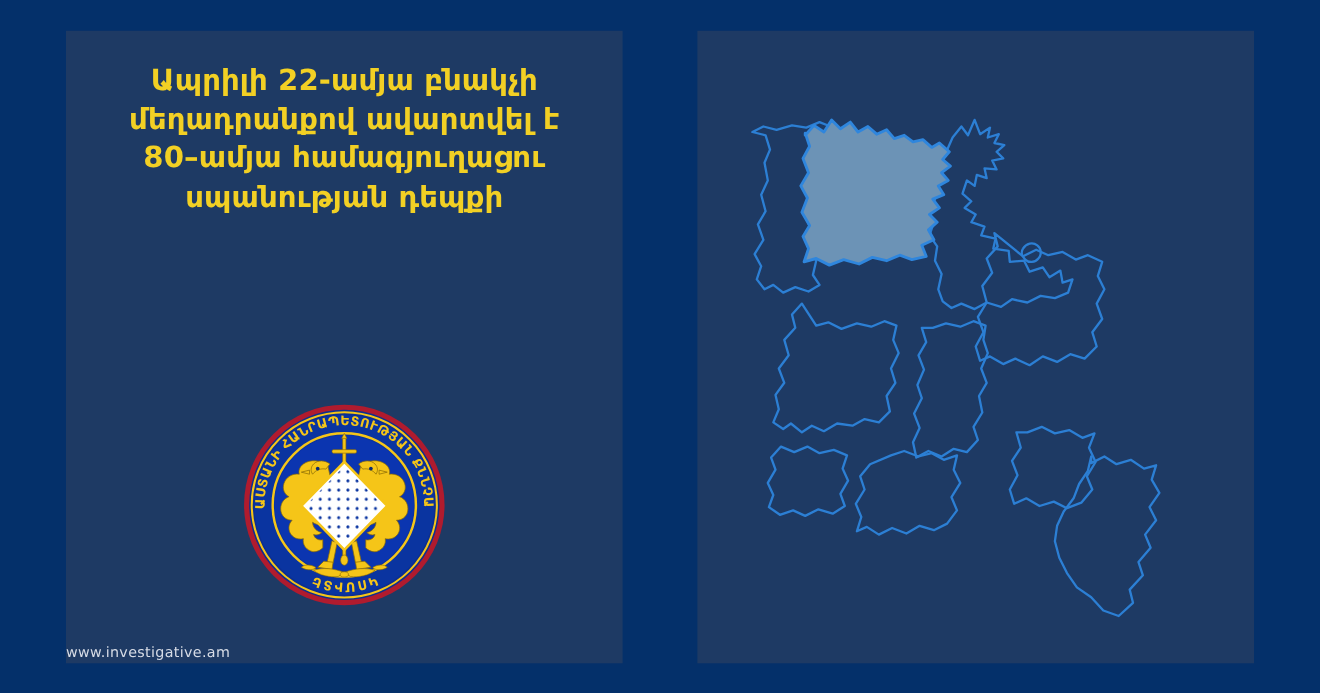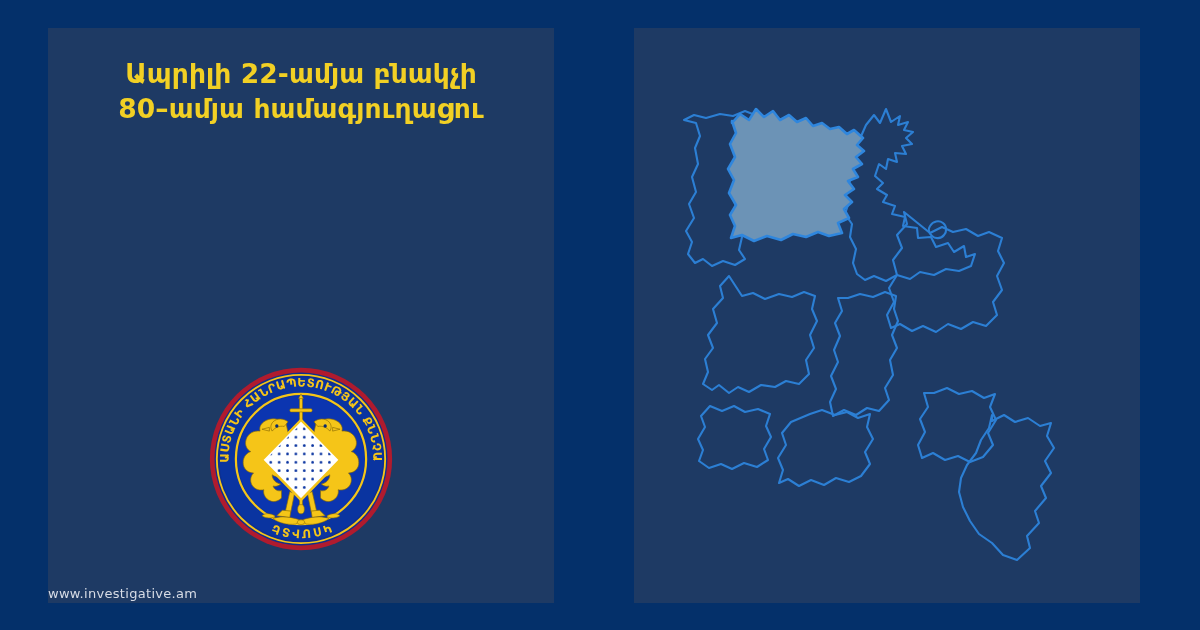--- a/index.html
+++ b/index.html
@@ -21,21 +21,21 @@
     position: absolute;
     inset: 0;
     width: 1200px;
     height: 630px;
     background: #04306a;
   }
 
   
   .panel-left {
     position: absolute;
-    left: 48px;
+    left: 60px;
     top: 28px;
     width: 506px;
     height: 575px;
     background: #1e3a64;
     padding-left: 40px;
   }
 
   .headline {
     position: absolute;
     left: 26px;
@@ -115,21 +115,23 @@
 </style>
 </head>
 <body>
 
 <div id="stage">
 
   <div class="panel-left">
 
     <div class="headline">
       <span class="hl-line">Ապրիլի 22-ամյա բնակչի</span>
+      <span class="hl-line">մեղադրանքով ավարտվել է</span>
       <span class="hl-line">80–ամյա համագյուղացու</span>
+      <span class="hl-line">սպանության դեպքի</span>
     </div>
 
     <div class="emblem-wrap">
       <div class="emblem">
         <svg viewBox="0 0 200 200" width="186" height="186" aria-hidden="true">
           <defs>
             <path id="ringTop" d="M 100,100 m -78,0 a 78,78 0 1,1 156,0" fill="none"></path>
             <path id="ringBot" d="M 100,100 m 76,0 a 76,76 0 1,1 -152,0" fill="none"></path>
             <pattern id="dots" x="0" y="0" width="9" height="9" patternUnits="userSpaceOnUse">
               <circle cx="4.5" cy="4.5" r="1.5" fill="#0a34a0"></circle>

